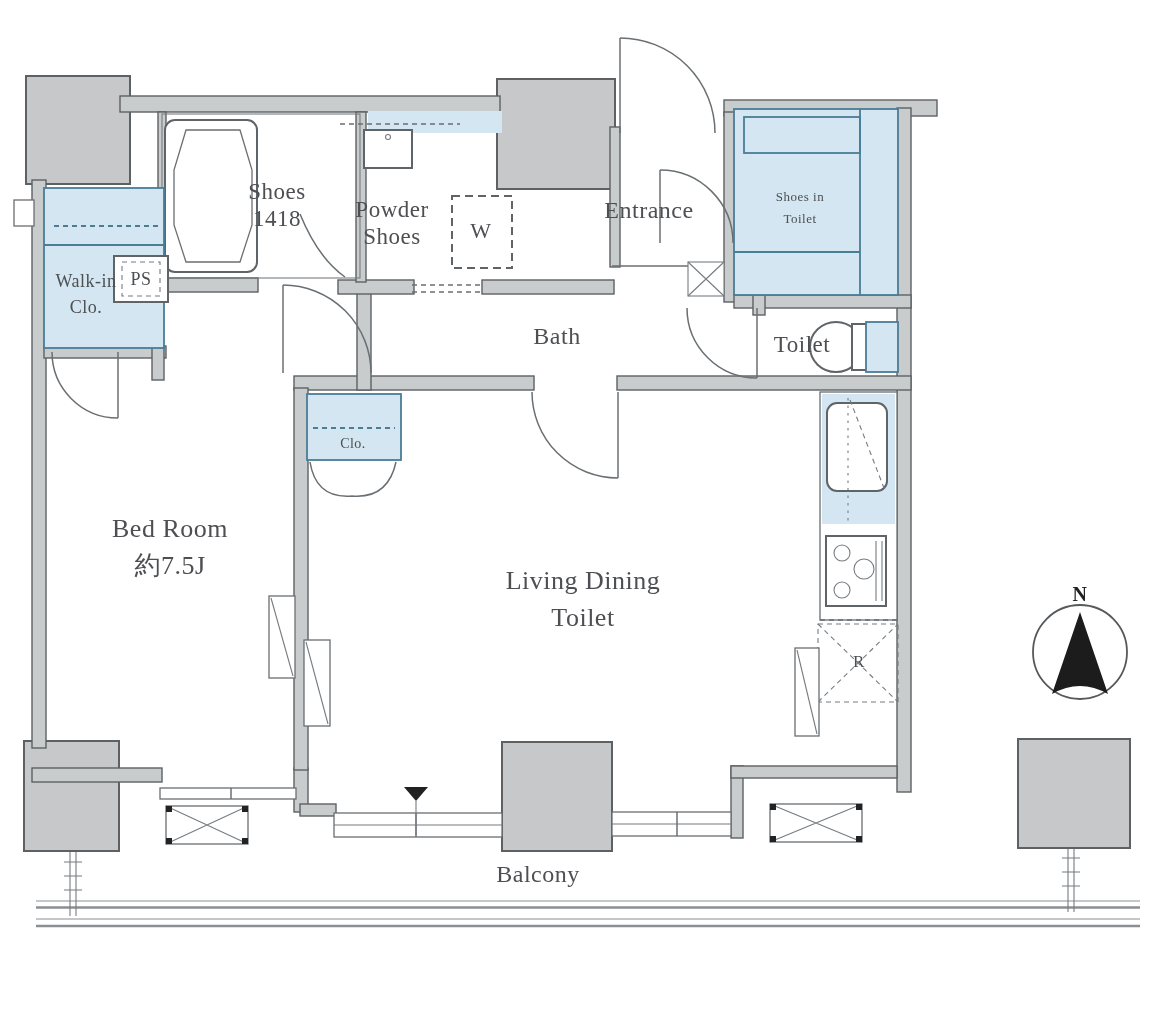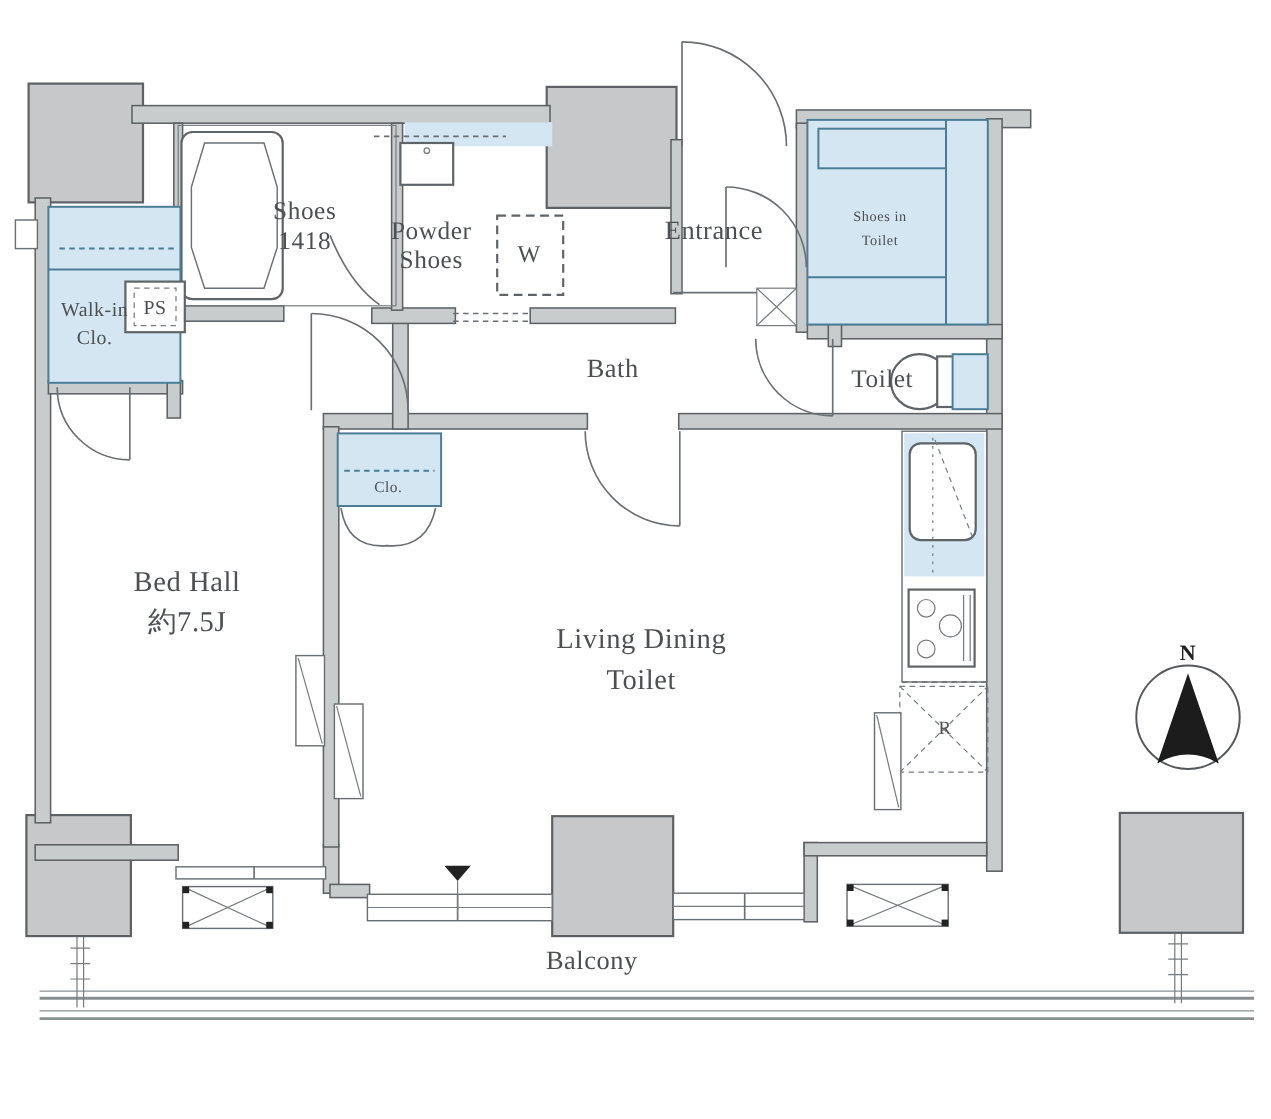--- a/index.html
+++ b/index.html
@@ -273,21 +273,21 @@
   <div class="lbl f135" style="left:36px;top:268px;width:100px;">
     <span>Walk-in</span>
     <span>Clo.</span>
   </div>
 
   <div class="lbl f13" style="left:121px;top:269px;width:40px;">
     <span>PS</span>
   </div>
 
   <div class="lbl f26" style="left:70px;top:510px;width:200px;">
-    <span>Bed Hall</span>
+    <span>Bed Room</span>
     <span>約7.5J</span>
   </div>
 
   <div class="lbl f14" style="left:313px;top:436px;width:80px;">
     <span>Clo.</span>
   </div>
 
   <div class="lbl f26" style="left:458px;top:546px;width:250px;margin-top:16px;">
     <span>Living Dining</span>
     <span>Toilet</span>

